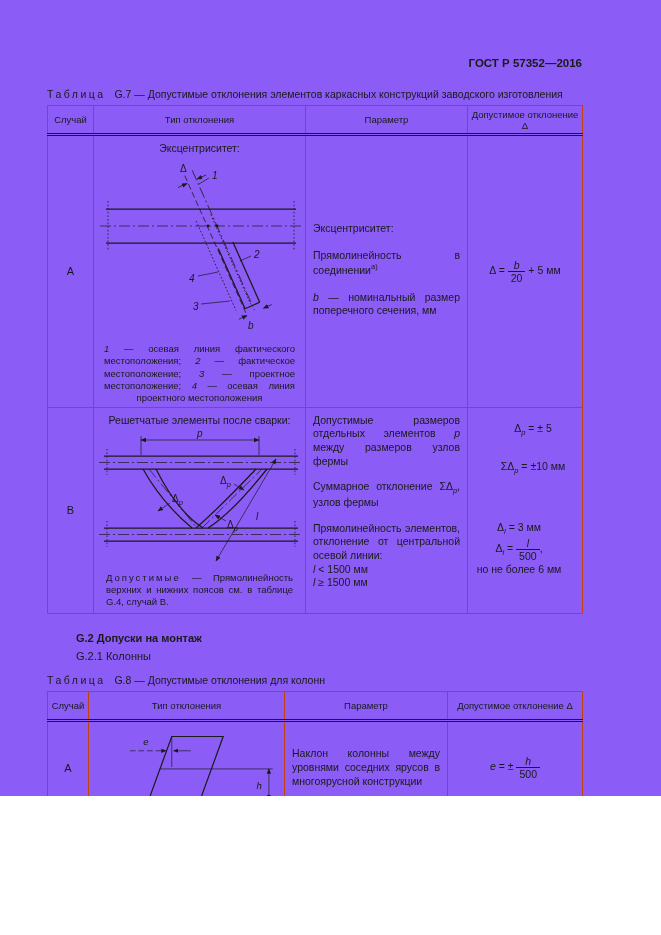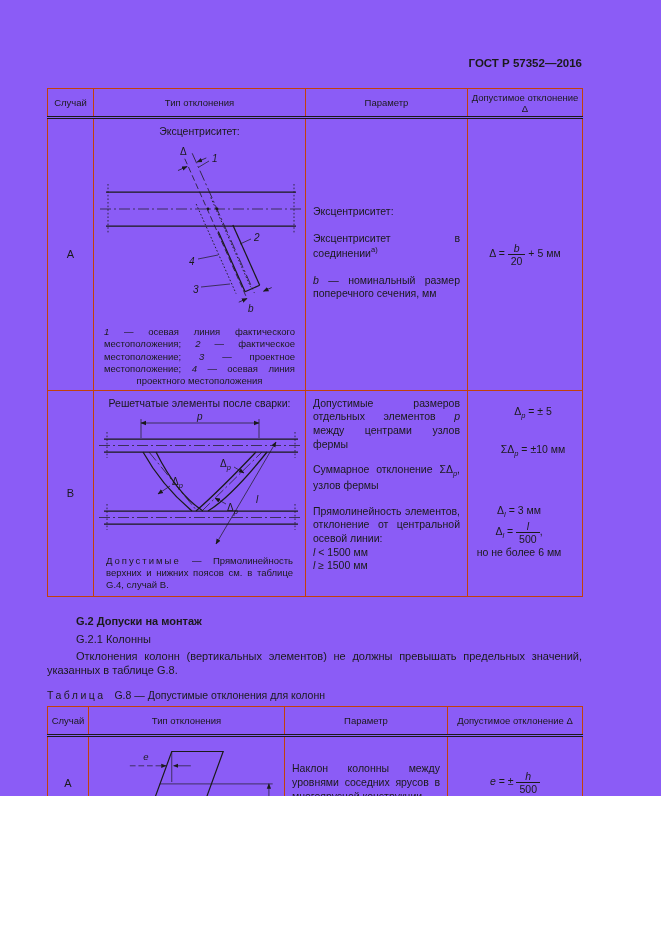--- a/index.html
+++ b/index.html
@@ -55,20 +55,24 @@
 </style>
 </head>
 <body>
 
 <div class="page">
 
   <div class="doc-header">ГОСТ Р 57352—2016</div>
 
   <div class="content">
 
+    <div class="tbl-title">
+      <span class="sp">Таблица</span>&nbsp;&nbsp;
+      <span>G.7 — Допустимые отклонения элементов каркасных конструкций заводского изготовления</span>
+    </div>
 
     <table>
       <colgroup>
           <col style="width:46px">
           <col style="width:212px">
           <col style="width:162px">
           <col style="width:115px">
         </colgroup>
       <tbody>
           <tr>
@@ -123,21 +127,21 @@
             <text class="lbl" x="97" y="155">3</text>
             <text class="lbl" x="152" y="174">b</text>
           </svg>
           <div class="fig-caption">
             <span class="var">1</span><span> — осевая линия фактического местоположения; </span><span class="var">2</span><span> — фактическое местоположение; </span><span class="var">3</span><span> — проектное местоположение; </span><span class="var">4</span><span> — осевая линия проектного местоположения</span>
           </div>
         </td>
         <td class="param-cell">
           <div class="v-center">
             <div>Эксцентриситет:</div>
-            <div><span>Эксцентриситет в соединении</span><sup>а)</sup></div>
+            <div><span>Прямолинейность в соединении</span><sup>а)</sup></div>
             <div><span class="var">b</span><span> — номинальный размер поперечного сечения, мм</span></div>
           </div>
         </td>
         <td class="tol-cell">
           <span>Δ = </span><span class="frac"><span class="fn var">b</span><span class="fd">20</span></span><span> + 5 мм</span>
         </td>
       </tr>
 
       <tr style="height:206px;">
         <td class="case-cell">В</td>
@@ -178,21 +182,21 @@
             <text class="lbl up" x="131" y="101"><tspan>Δ</tspan><tspan dy="2.5" font-size="7.5" font-style="italic">p</tspan></text>
 
             <line class="thin" x1="180" y1="32" x2="120" y2="134" marker-start="url(#arr)" marker-end="url(#arr)"></line>
             <text class="lbl" x="160" y="93">l</text>
           </svg>
           <div class="note">
             <span class="sp">Допустимые</span><span> — Прямолинейность верхних и нижних поясов см. в таблице G.4, случай В.</span>
           </div>
         </td>
         <td class="param-cell">
-          <div class="pblock"><span>Допустимые размеров отдельных элементов </span><span class="var">p</span><span> между центрами узлов фермы</span></div>
+          <div class="pblock"><span>Допустимые размеров отдельных элементов </span><span class="var">p</span><span> между размеров узлов фермы</span></div>
           <div class="pblock"><span>Суммарное отклонение ΣΔ</span><sub class="var">p</sub><span>, узлов фермы</span></div>
           <div class="pblock">
             <span>Прямолинейность элементов, отклонение от центральной осевой линии:</span><br>
             <span class="var">l</span><span> &lt; 1500 мм</span><br>
             <span class="var">l</span><span> ≥ 1500 мм</span>
           </div>
         </td>
         <td>
           <div class="tol-rel">
             <div class="tb1"><span>Δ</span><sub class="var">p</sub><span> = ± 5</span></div>
@@ -204,21 +208,20 @@
             </div>
           </div>
         </td>
       </tr>
 
     </tbody>
       </table>
 
     <div class="sec-h">G.2 Допуски на монтаж</div>
     <div class="sec-h2">G.2.1 Колонны</div>
-    <div class="para">Отклонения колонн (вертикальных элементов) не должны превышать предельных значений, указанных в таблице G.8.</div>
 
     <div class="tbl-title g8-title">
       <span class="sp">Таблица</span>&nbsp;&nbsp;
       <span>G.8 — Допустимые отклонения для колонн</span>
     </div>
 
     <table style="margin-top:4px;">
       <colgroup>
           <col style="width:41px">
           <col style="width:196px">

